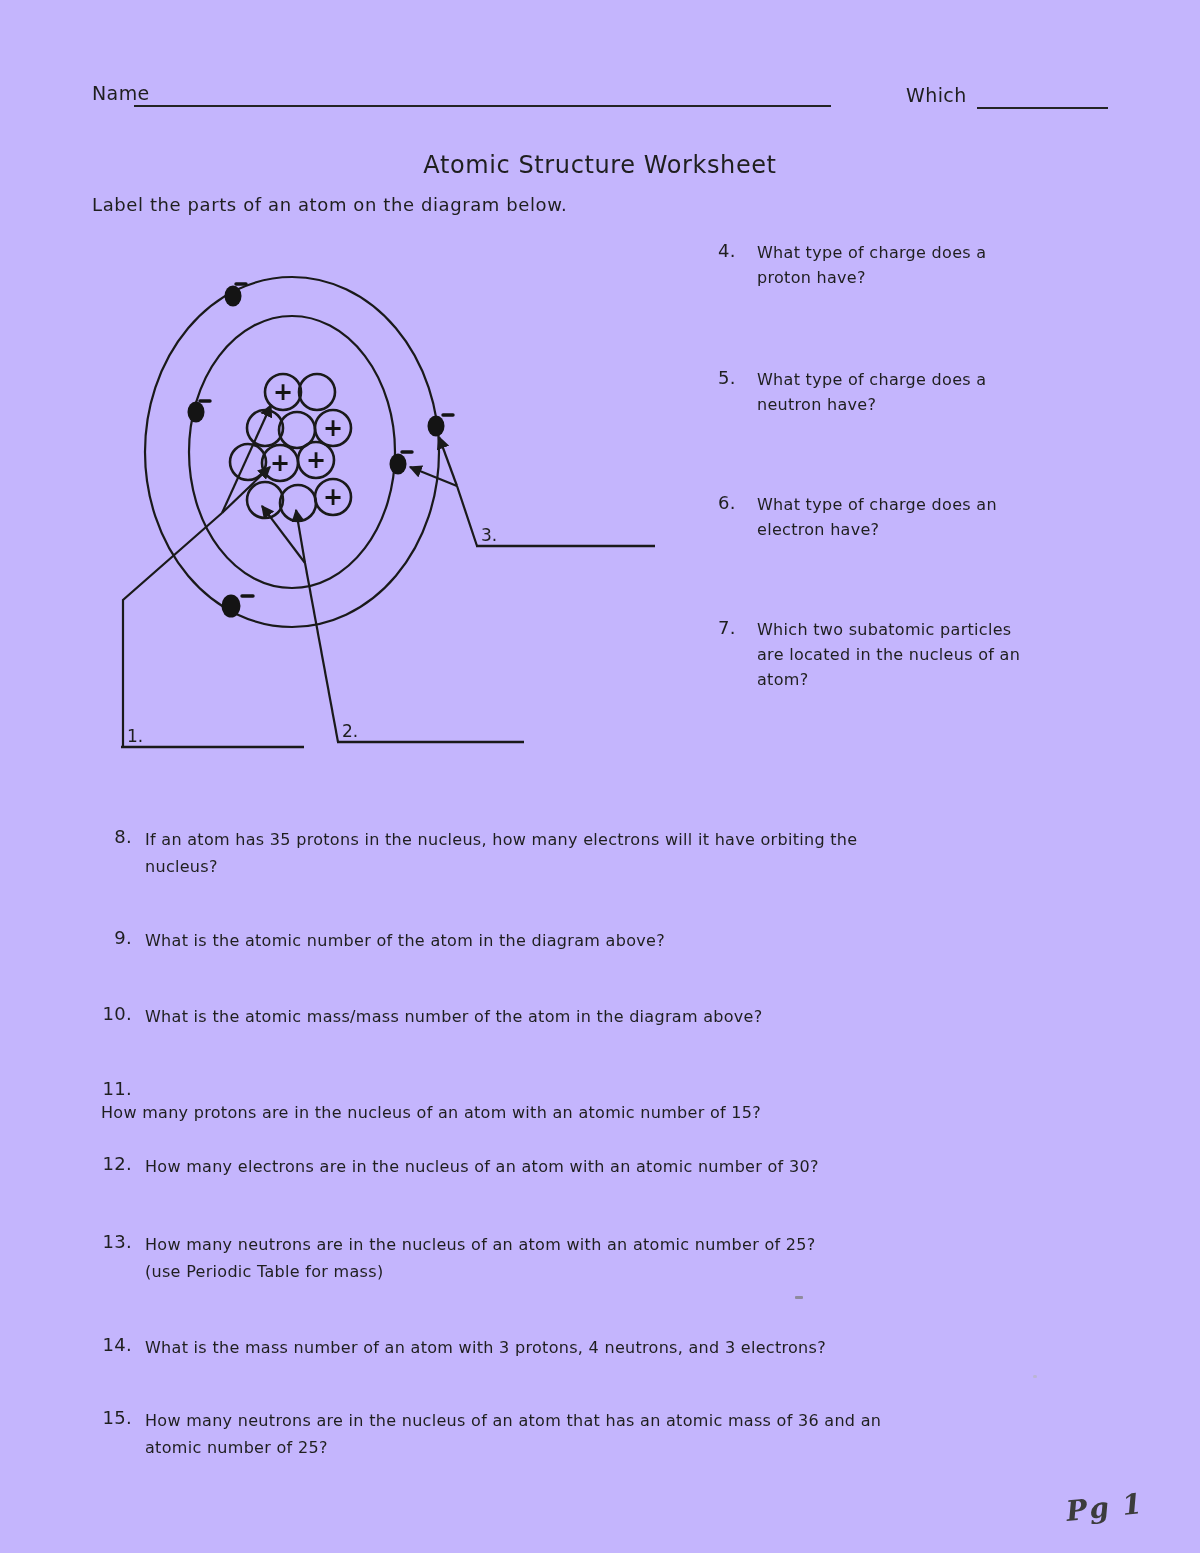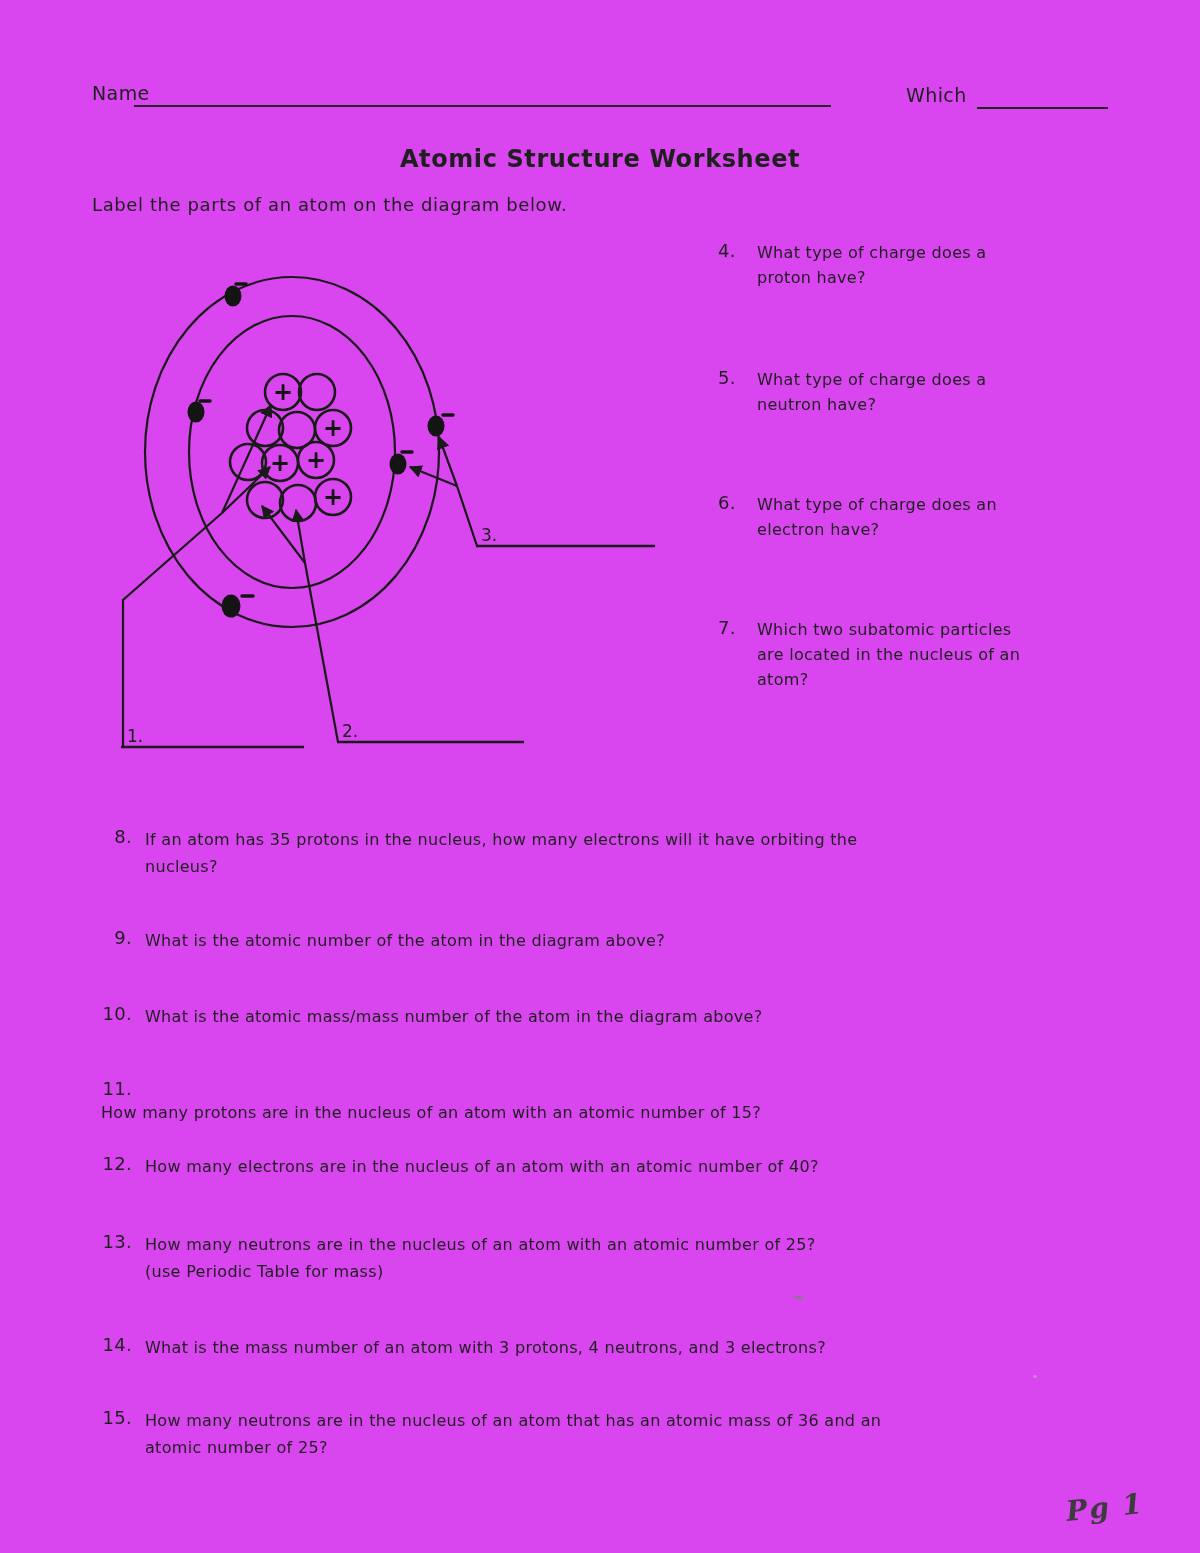--- a/index.html
+++ b/index.html
@@ -1,18 +1,18 @@
 <!DOCTYPE html>
 <html><head>
 <meta charset="utf-8">
 <style>
   html,body{margin:0;padding:0;background:#e8e8e8;}
   .page{
     position:relative;width:1200px;height:1553px;margin:0 auto;
-    background:#d946ef;color:#1f1f1f;overflow:hidden;
+    background:#c4b5fd;color:#1f1f1f;overflow:hidden;
     font-family:"DejaVu Sans","Liberation Sans",sans-serif;
   }
   .abs{position:absolute;}
   .label-text{font-size:19px;letter-spacing:.4px;}
   .fill-line{border-bottom:2px solid #242424;height:20px;}
   .title{left:0;right:0;top:137px;text-align:center;font-size:24px;letter-spacing:.6px;}
   .instruction{left:92px;top:194px;font-size:18px;letter-spacing:.6px;}
   .diagram{left:0;top:0;pointer-events:none;}
   .diagram .orbit{fill:none;stroke:#1a1a1a;stroke-width:2.2;}
   .diagram .nucleon{fill:none;stroke:#1a1a1a;stroke-width:2.6;}
@@ -42,21 +42,21 @@
 </head>
 <body>
 
 <div class="page">
 
   <span class="abs label-text" style="left:92px;top:82px;">Name</span>
   <span class="abs fill-line" style="left:134px;top:85px;width:697px;"></span>
   <span class="abs label-text" style="left:906px;top:84px;">Which</span>
   <span class="abs fill-line" style="left:977px;top:87px;width:131px;"></span>
 
-  <h1 class="abs title" style="margin:8px;font-weight:700;">Atomic Structure Worksheet</h1>
+  <h1 class="abs title" style="margin:14px;font-weight:400;">Atomic Structure Worksheet</h1>
 
   <div class="abs instruction">Label the parts of an atom on the diagram below.</div>
 
   <svg class="abs diagram" width="700" height="790" viewBox="0 0 700 790">
     <defs>
       <marker id="arrow" viewBox="0 0 10 10" refX="9" refY="5" markerWidth="13" markerHeight="13" markerUnits="userSpaceOnUse" orient="auto">
         <path d="M0,0 L10,5 L0,10 z" fill="#1a1a1a"></path>
       </marker>
     </defs>
 
@@ -147,21 +147,21 @@
   <div class="q q-bottom" style="top:1003px;">
     <span class="num">10.</span>
     <span class="txt">What is the atomic mass/mass number of the atom in the diagram above?</span>
   </div>
   <div class="q q-bottom" style="top:1078px;flex-direction:column;">
     <span class="num">11.</span>
     <span class="txt">How many protons are in the nucleus of an atom with an atomic number of 15?</span>
   </div>
   <div class="q q-bottom" style="top:1153px;">
     <span class="num">12.</span>
-    <span class="txt">How many electrons are in the nucleus of an atom with an atomic number of 40?</span>
+    <span class="txt">How many electrons are in the nucleus of an atom with an atomic number of 30?</span>
   </div>
   <div class="q q-bottom" style="top:1231px;">
     <span class="num">13.</span>
     <span class="txt">How many neutrons are in the nucleus of an atom with an atomic number of 25?
 (use Periodic Table for mass)</span>
   </div>
   <div class="q q-bottom" style="top:1334px;">
     <span class="num">14.</span>
     <span class="txt">What is the mass number of an atom with 3 protons, 4 neutrons, and 3 electrons?</span>
   </div>

